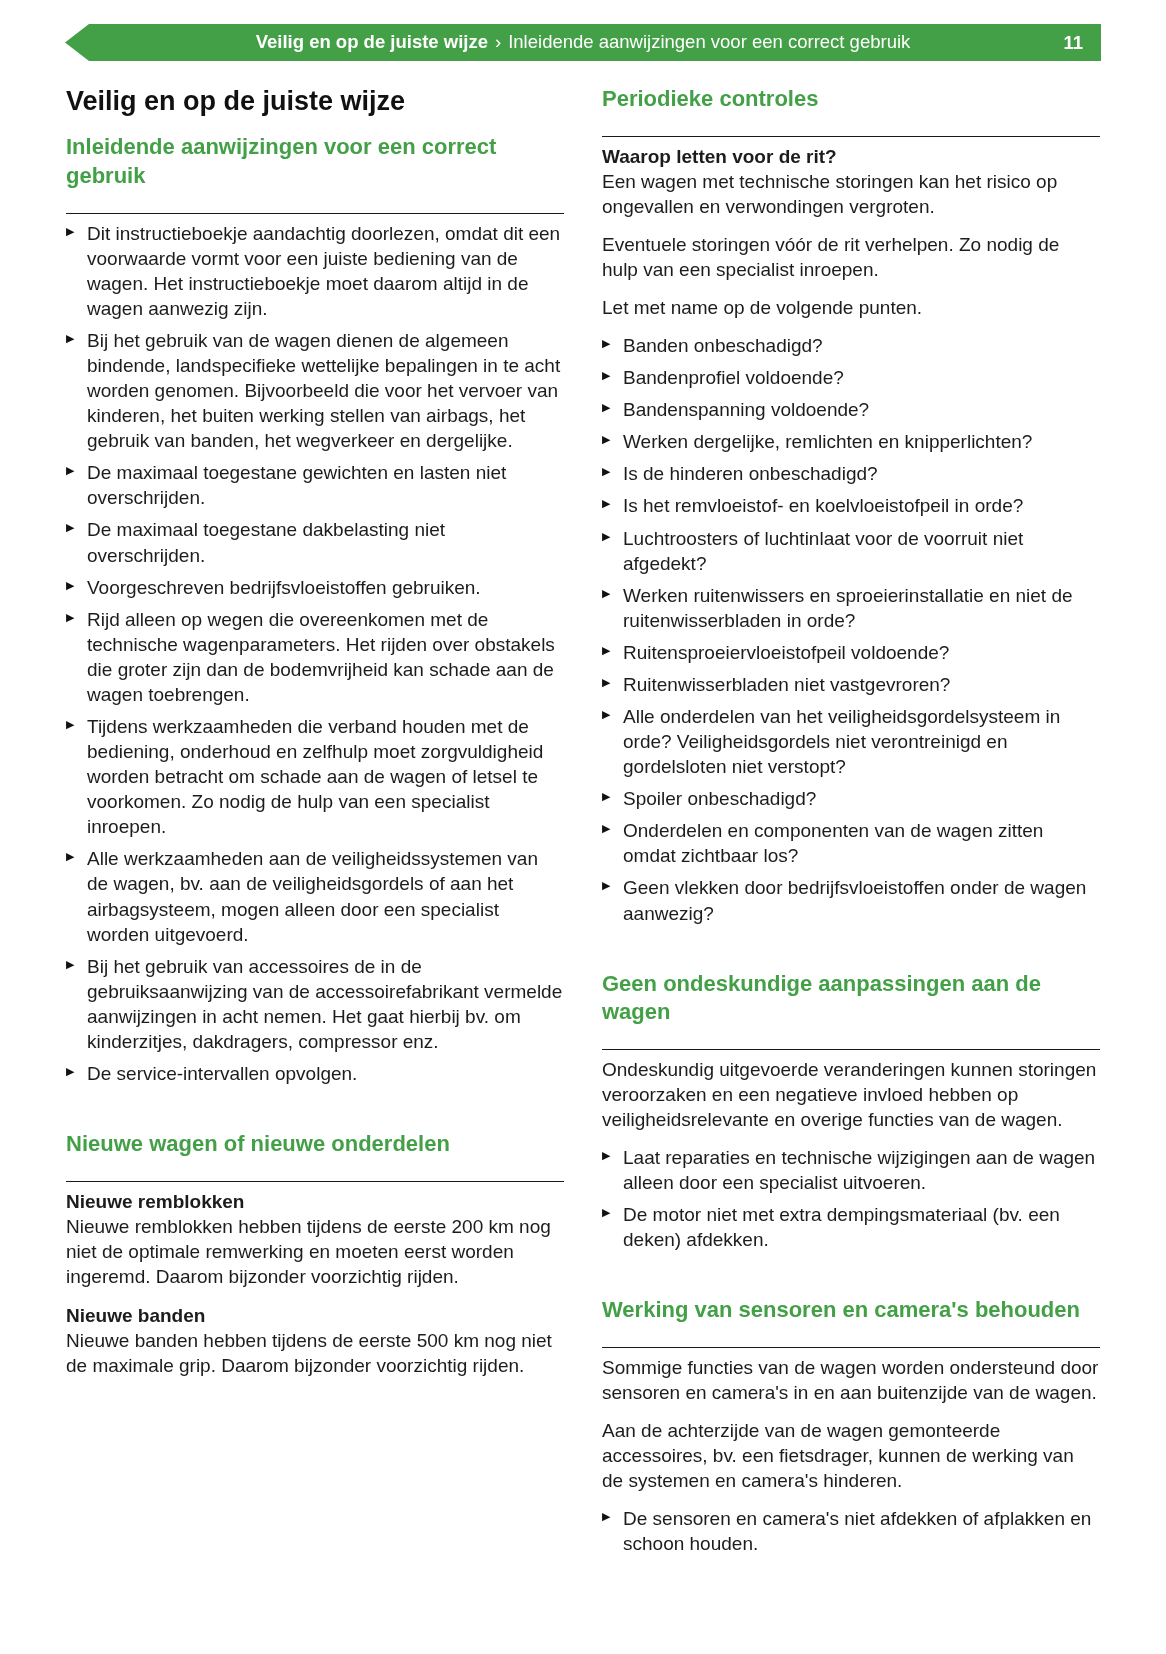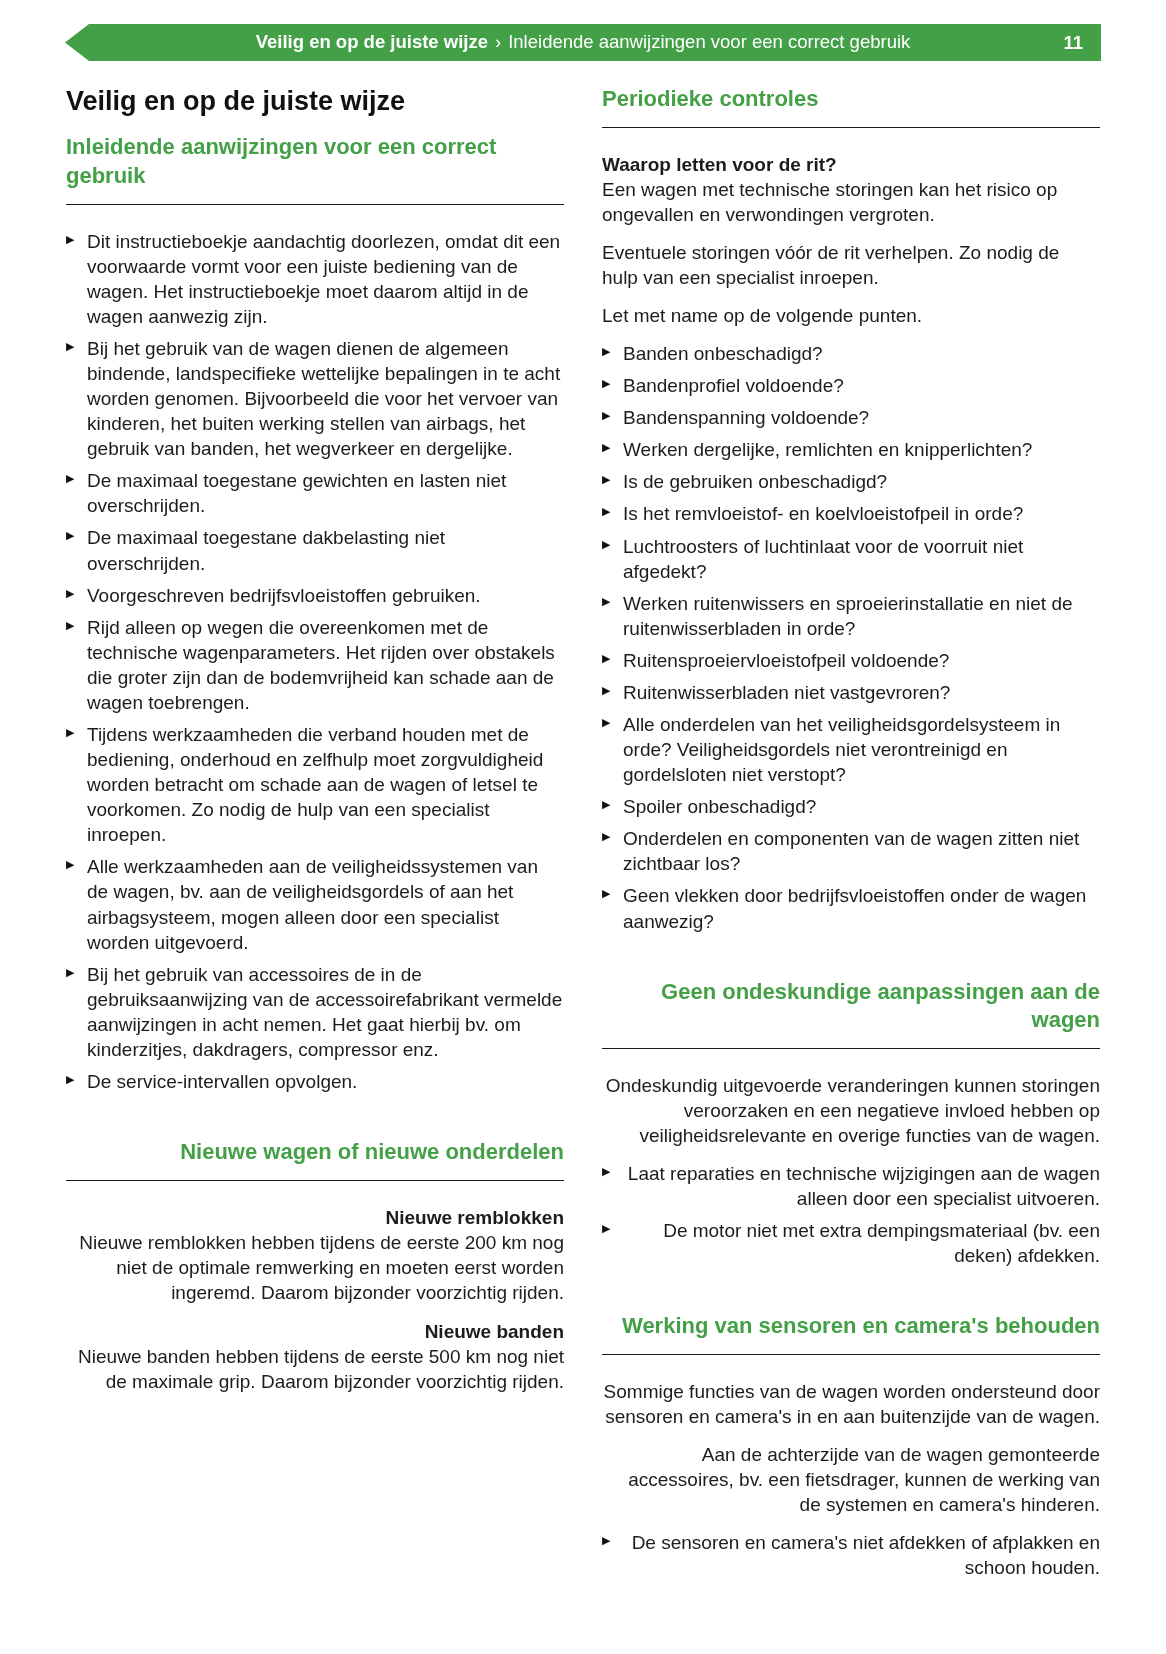--- a/index.html
+++ b/index.html
@@ -59,25 +59,25 @@
     line-height:1.2;
     margin:0 0 16px 0;
     font-weight:bold;
     color:#111;
   }
   h2.section-heading{
     color:var(--accent);
     font-size:22px;
     line-height:1.3;
     font-weight:bold;
-    margin:0 0 24px 0;
-    padding-bottom:13px;
+    margin:0 0 7px 0;
+    padding-bottom:22px;
     border-bottom:1px solid #1a1a1a;
   }
-  .section + .section{margin-top:44px;text-align:right;}
+  .section + .section{margin-top:44px;}
   .col-left .section:first-of-type h2.section-heading{margin-top:2px;}
 
   p.body-text{margin:0 0 13px 0;}
   p.body-text:last-child{margin-bottom:8px;}
   .subhead{
     font-weight:bold;
     margin:14px 0 0 0;
   }
   .subhead.first{margin-top:2px;}
 
@@ -147,29 +147,29 @@
       <h2 class="section-heading">Periodieke controles</h2>
       <p class="subhead first">Waarop letten voor de rit?</p>
       <p class="body-text">Een wagen met technische storingen kan het risico op ongevallen en verwondingen vergroten.</p>
       <p class="body-text">Eventuele storingen vóór de rit verhelpen. Zo nodig de hulp van een specialist inroepen.</p>
       <p class="body-text">Let met name op de volgende punten.</p>
       <ul class="bullets">
         <li><span class="marker">▶</span><span>Banden onbeschadigd?</span></li>
         <li><span class="marker">▶</span><span>Bandenprofiel voldoende?</span></li>
         <li><span class="marker">▶</span><span>Bandenspanning voldoende?</span></li>
         <li><span class="marker">▶</span><span>Werken dergelijke, remlichten en knipperlichten?</span></li>
-        <li><span class="marker">▶</span><span>Is de gebruiken onbeschadigd?</span></li>
+        <li><span class="marker">▶</span><span>Is de hinderen onbeschadigd?</span></li>
         <li><span class="marker">▶</span><span>Is het remvloeistof- en koelvloeistofpeil in orde?</span></li>
         <li><span class="marker">▶</span><span>Luchtroosters of luchtinlaat voor de voorruit niet afgedekt?</span></li>
         <li><span class="marker">▶</span><span>Werken ruitenwissers en sproeierinstallatie en niet de ruitenwisserbladen in orde?</span></li>
         <li><span class="marker">▶</span><span>Ruitensproeiervloeistofpeil voldoende?</span></li>
         <li><span class="marker">▶</span><span>Ruitenwisserbladen niet vastgevroren?</span></li>
         <li><span class="marker">▶</span><span>Alle onderdelen van het veiligheidsgordelsysteem in orde? Veiligheidsgordels niet verontreinigd en gordelsloten niet verstopt?</span></li>
         <li><span class="marker">▶</span><span>Spoiler onbeschadigd?</span></li>
-        <li><span class="marker">▶</span><span>Onderdelen en componenten van de wagen zitten niet zichtbaar los?</span></li>
+        <li><span class="marker">▶</span><span>Onderdelen en componenten van de wagen zitten omdat zichtbaar los?</span></li>
         <li><span class="marker">▶</span><span>Geen vlekken door bedrijfsvloeistoffen onder de wagen aanwezig?</span></li>
       </ul>
     </div>
 
     <div class="section">
       <h2 class="section-heading">Geen ondeskundige aanpassingen aan de wagen</h2>
       <p class="body-text mt-para">Ondeskundig uitgevoerde veranderingen kunnen storingen veroorzaken en een negatieve invloed hebben op veiligheidsrelevante en overige functies van de wagen.</p>
       <ul class="bullets">
         <li><span class="marker">▶</span><span>Laat reparaties en technische wijzigingen aan de wagen alleen door een specialist uitvoeren.</span></li>
         <li><span class="marker">▶</span><span>De motor niet met extra dempingsmateriaal (bv. een deken) afdekken.</span></li>

